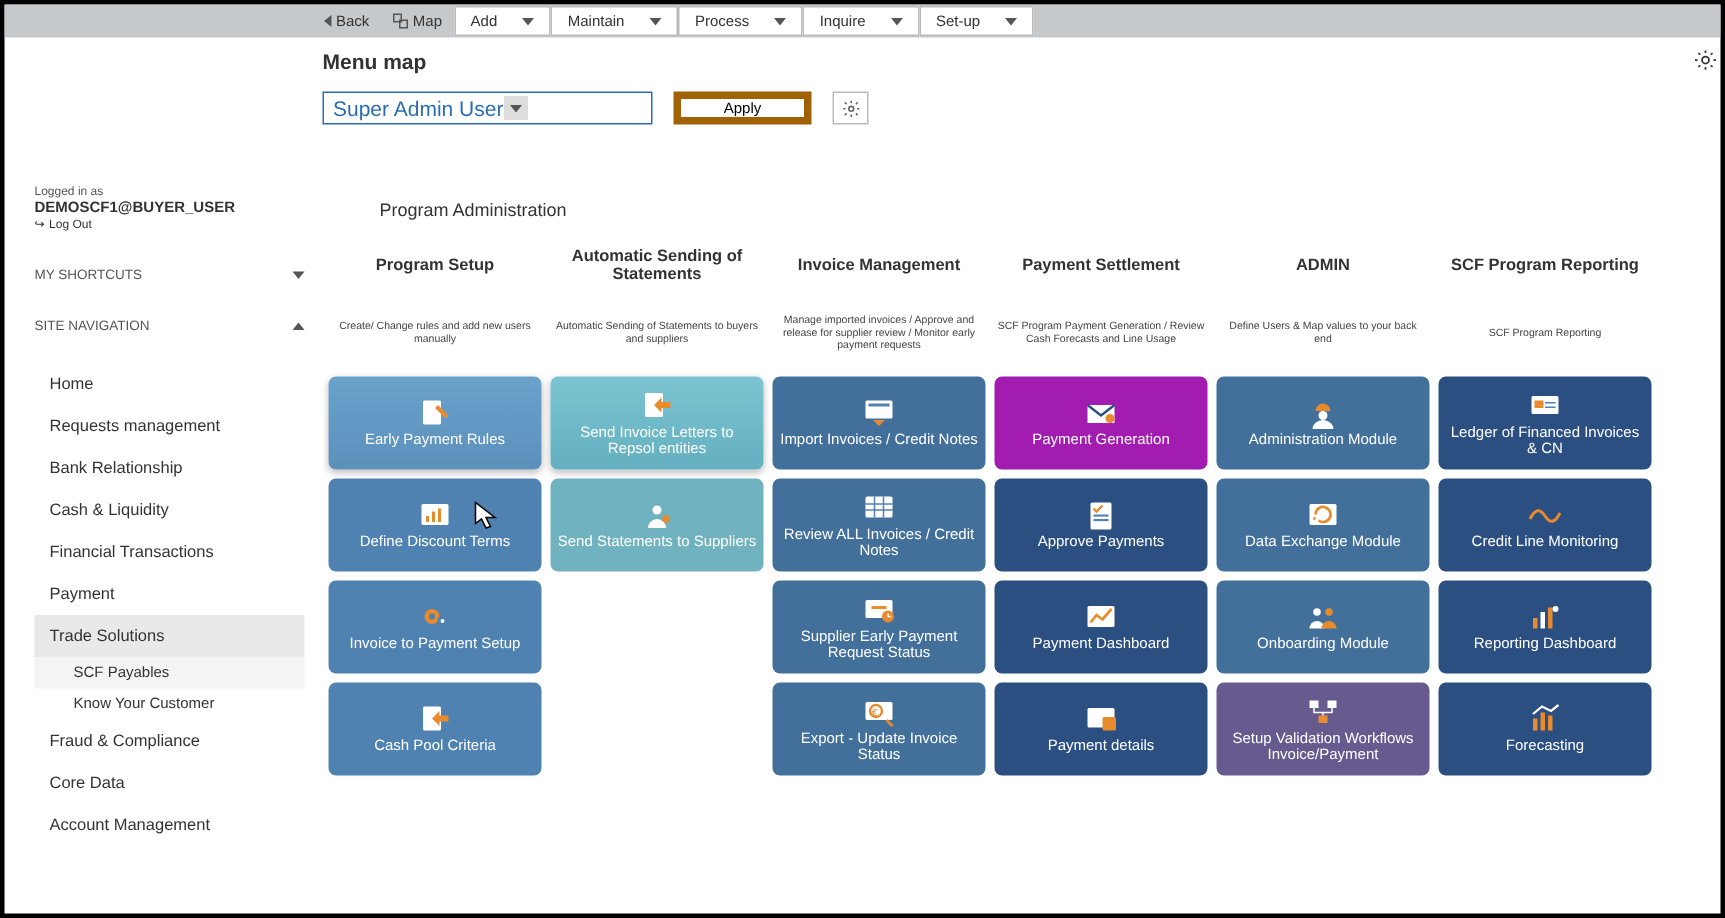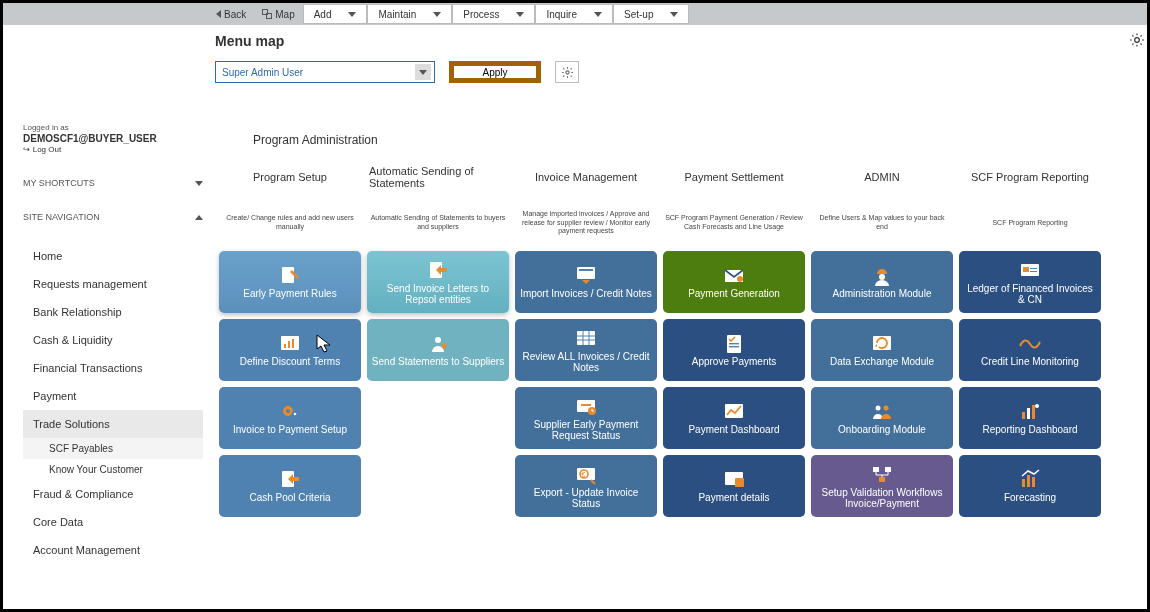--- a/index.html
+++ b/index.html
@@ -7,46 +7,46 @@
 .top-bar{height:22px;background:#c6c9cc;display:flex;align-items:center;padding-left:205px;gap:0}
 .top-btn{height:20px;background:#fff;border:1px solid #bbb;display:flex;align-items:center;padding:0 10px;gap:17px;cursor:pointer;font-size:10px}
 .top-link{display:flex;align-items:center;gap:3px;padding:0 8px;font-size:10px;cursor:pointer}
 .tri-d{width:0;height:0;border-left:4px solid transparent;border-right:4px solid transparent;border-top:5px solid #555}
 .tri-l{width:0;height:0;border-top:4px solid transparent;border-bottom:4px solid transparent;border-right:5px solid #555}
 .map-ico{display:inline-block;width:10px;height:10px;position:relative}
 .map-ico::before{content:"";position:absolute;width:4px;height:4px;border:1px solid #555;left:0;top:0}
 .map-ico::after{content:"";position:absolute;width:4px;height:4px;border:1px solid #555;right:0;bottom:0}
 .page-title{font-size:14px;font-weight:bold;padding:8px 0 8px 212px}
 .filter-row{padding-left:212px;display:flex;align-items:center;gap:14px;margin-top:4px}
-.role-sel{width:220px;height:22px;display:flex;align-items:center;justify-content:space-between;border:1px solid #2a6db3;color:#2a6db3;padding:0 3px 0 6px;font-size:10px}
+.role-sel{width:220px;height:22px;display:flex;align-items:center;justify-content:flex-start;border:1px solid #2a6db3;color:#2a6db3;padding:0 3px 0 6px;font-size:14px}
 .role-sel .dd{width:16px;height:16px;background:#ddd;display:flex;align-items:center;justify-content:center}
 .apply-btn{width:92px;height:22px;border:5px solid #a16207;background:#fff;font-size:10px;cursor:pointer}
 .gear-btn{width:24px;height:22px;border:1px solid #bbb;display:flex;align-items:center;justify-content:center;cursor:pointer;color:#666}
 .left-panel{position:absolute;left:20px;top:120px;width:180px}
 .login-info{font-size:8px;color:#555}
 .login-user{font-size:10px;font-weight:bold;margin:1px 0}
 .logout{font-size:8px;display:flex;align-items:center;gap:3px;cursor:pointer}
 .nav-sec{margin-top:24px;display:flex;justify-content:space-between;align-items:center;font-size:9px;color:#555;cursor:pointer}
 .nav-list{margin-top:20px}
 .nav-item{padding:8px 10px;font-size:11px;cursor:pointer}
 .nav-item.active{background:#e9e9e9}
 .nav-sub{padding:5px 10px 5px 26px;font-size:10px;cursor:pointer}
 .nav-sub.active{background:#f4f4f4}
 .main{position:absolute;left:212px;top:112px;right:12px;bottom:0;overflow:hidden}
 .section-head{font-size:12px;font-weight:normal;margin:18px 0 12px 38px}
 .grid{display:grid;grid-template-columns:repeat(6,142px);gap:6px;margin-left:4px}
-.col-head{font-size:11px;font-weight:normal;text-align:left;padding:0 2px;height:36px;display:flex;align-items:center;justify-content:center}
+.col-head{font-size:11px;font-weight:bold;text-align:center;padding:0 2px;height:36px;display:flex;align-items:center;justify-content:center}
 .col-desc{font-size:7px;text-align:center;color:#444;height:44px;padding:6px 2px;display:flex;align-items:center;justify-content:center;line-height:1.25}
 .card{height:62px;border-radius:5px;display:flex;flex-direction:column;align-items:center;justify-content:center;color:#fff;font-size:10px;text-align:center;padding:4px;cursor:pointer;gap:2px}
 .card .lbl{line-height:1.15}
 .c-blue-s{background:#4f82b1}
 .c-blue-hl{background:linear-gradient(#6aa2cc,#5b90bb);box-shadow:0 2px 5px rgba(0,0,0,.25)}
 .c-blue-m{background:#42709b}
 .c-blue-d{background:#2a4f80}
-.c-navy{background:#4d7c0f}
+.c-navy{background:#a21caf}
 .c-teal{background:#71b2c0}
 .c-teal-hl{background:linear-gradient(#7cc4d2,#64b0c0);box-shadow:0 2px 5px rgba(0,0,0,.25)}
 .c-purp{background:#675a8f}
 .ico{width:26px;height:22px;display:flex;align-items:center;justify-content:center}
 .ico svg{width:26px;height:22px}
 .cursor{position:absolute;left:313px;top:331px;z-index:50;pointer-events:none}
 .settings-right{position:absolute;right:3px;top:30px;font-size:16px;color:#333}
 .caret-up{width:0;height:0;border-left:4px solid transparent;border-right:4px solid transparent;border-bottom:5px solid #555}
 </style>
 </head>

